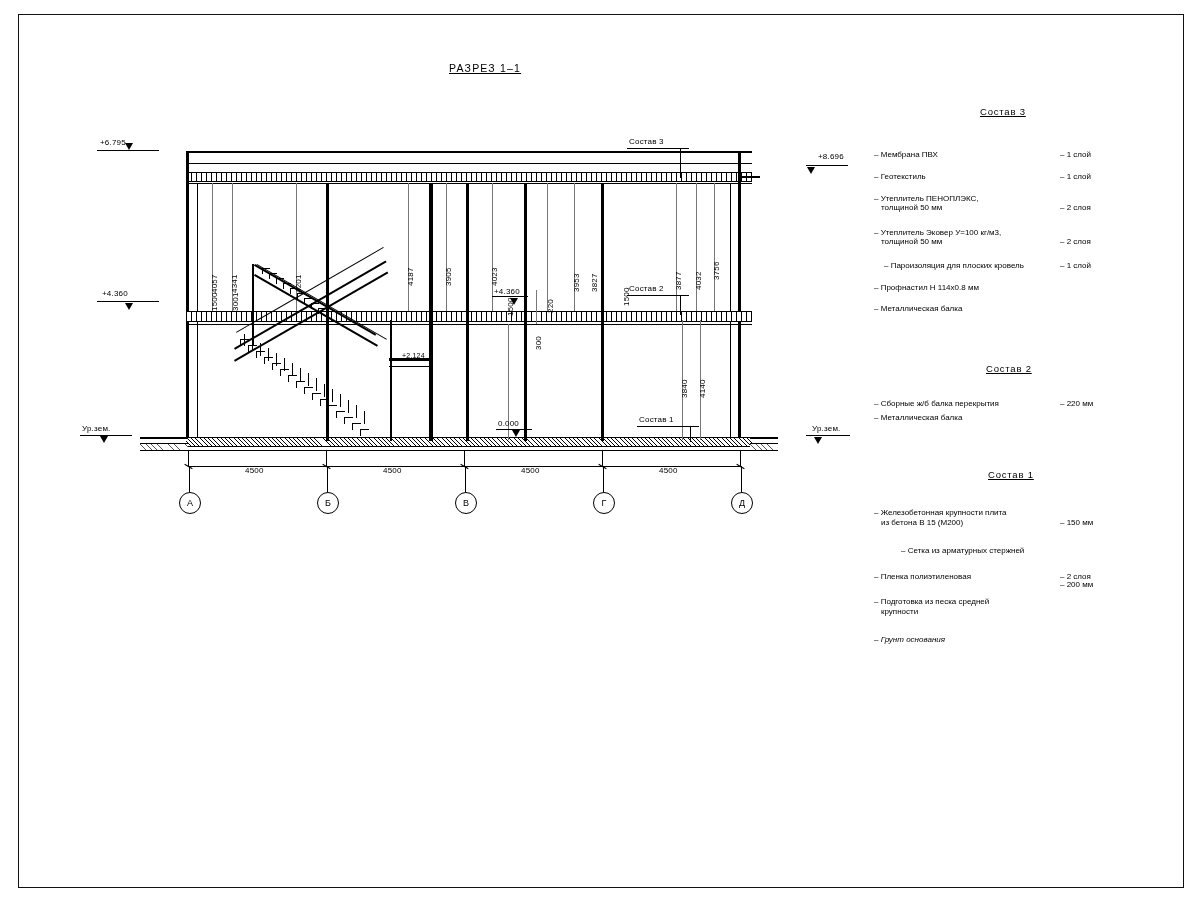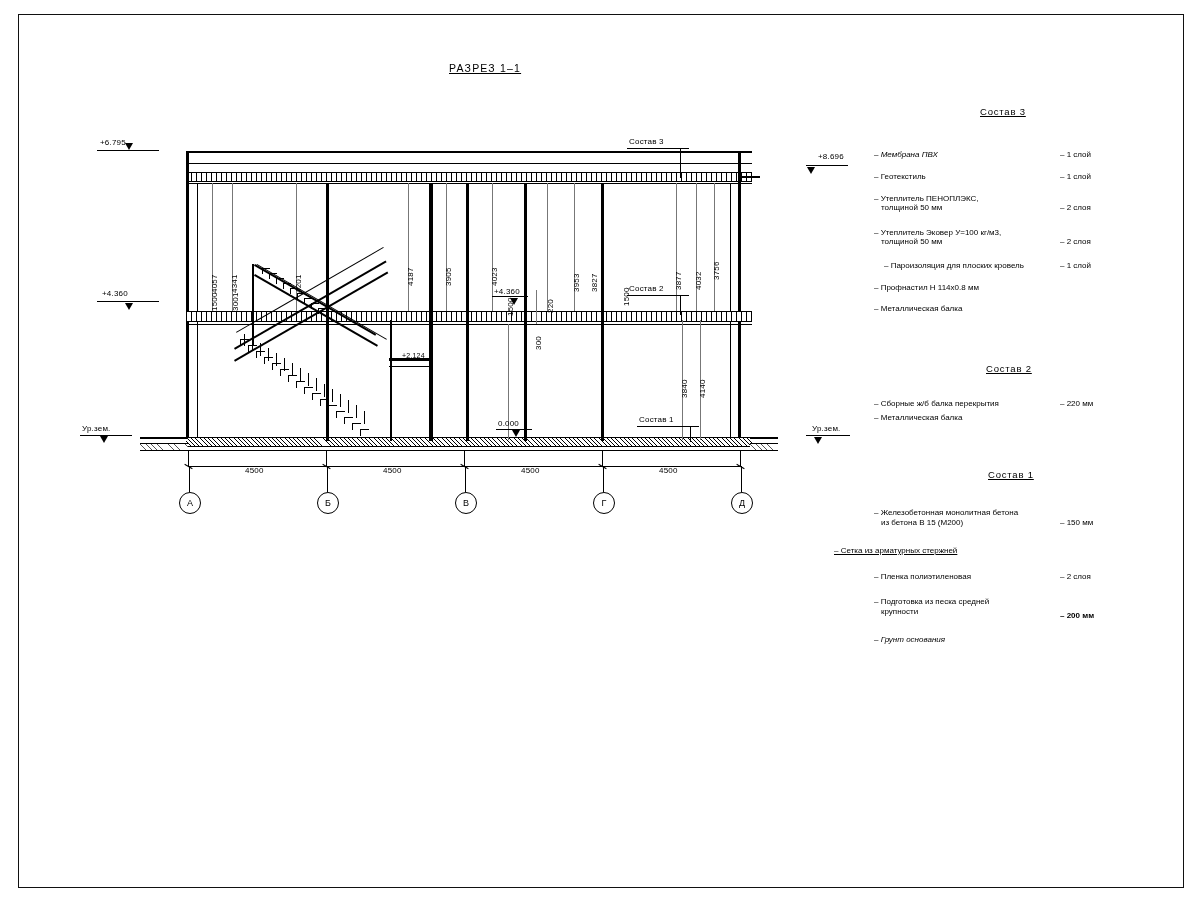--- a/index.html
+++ b/index.html
@@ -338,21 +338,21 @@
   <div class="ln v1" style="left:741px; top:466px; width:1px; height:26px;"></div>
 
   <div class="axis-circle" style="left:179px; top:492px;">А</div>
   <div class="axis-circle" style="left:317px; top:492px;">Б</div>
   <div class="axis-circle" style="left:455px; top:492px;">В</div>
   <div class="axis-circle" style="left:593px; top:492px;">Г</div>
   <div class="axis-circle" style="left:731px; top:492px;">Д</div>
 
   <div class="spec-title" style="left:980px; top:106px;">Состав 3</div>
 
-  <div class="spec-row" style="left:874px; top:150px;font-style:italic;">– Мембрана ПВХ</div>
+  <div class="spec-row" style="left:874px; top:150px;">– Мембрана ПВХ</div>
   <div class="spec-val" style="left:1060px; top:150px;">– 1 слой</div>
 
   <div class="spec-row" style="left:874px; top:172px;">– Геотекстиль</div>
   <div class="spec-val" style="left:1060px; top:172px;">– 1 слой</div>
 
   <div class="spec-row" style="left:874px; top:194px;">– Утеплитель ПЕНОПЛЭКС,</div>
   <div class="spec-row" style="left:881px; top:203px;">толщиной 50 мм</div>
   <div class="spec-val" style="left:1060px; top:203px;">– 2 слоя</div>
 
   <div class="spec-row" style="left:874px; top:228px;">– Утеплитель Эковер У=100 кг/м3,</div>
@@ -371,30 +371,30 @@
   <div class="spec-title" style="left:986px; top:363px;">Состав 2</div>
 
   <div class="spec-row" style="left:874px; top:399px;">– Сборные ж/б балка перекрытия</div>
   <div class="spec-val" style="left:1060px; top:399px;">– 220 мм</div>
 
   <div class="spec-row" style="left:874px; top:413px;">– Металлическая балка</div>
   <div class="spec-val" style="left:1060px; top:413px;"></div>
 
   <div class="spec-title" style="left:988px; top:469px;">Состав 1</div>
 
-  <div class="spec-row" style="left:874px; top:508px;">– Железобетонная  монолитная бетона</div>
+  <div class="spec-row" style="left:874px; top:508px;">– Железобетонная  крупности плита</div>
   <div class="spec-row" style="left:881px; top:518px;">из бетона В 15 (М200)</div>
   <div class="spec-val" style="left:1060px; top:518px;">– 150 мм</div>
 
-  <div class="spec-row" style="left:834px; top:546px;text-decoration:underline;">– Сетка из арматурных стержней</div>
+  <div class="spec-row" style="left:901px; top:546px;">– Сетка из арматурных стержней</div>
   <div class="spec-val" style="left:1060px; top:546px;"></div>
 
   <div class="spec-row" style="left:874px; top:572px;">– Пленка полиэтиленовая</div>
   <div class="spec-val" style="left:1060px; top:572px;">– 2 слоя</div>
 
   <div class="spec-row" style="left:874px; top:597px;">– Подготовка из песка средней</div>
   <div class="spec-row" style="left:881px; top:607px;">крупности</div>
-  <div class="spec-val" style="left:1060px; top:611px;font-weight:bold;">– 200 мм</div>
+  <div class="spec-val" style="left:1060px; top:580px;">– 200 мм</div>
 
   <div class="spec-row" style="left:874px; top:635px;font-style:italic;">– Грунт основания</div>
   <div class="spec-val" style="left:1060px; top:635px;"></div>
 
 </div>
 
 </body></html>

